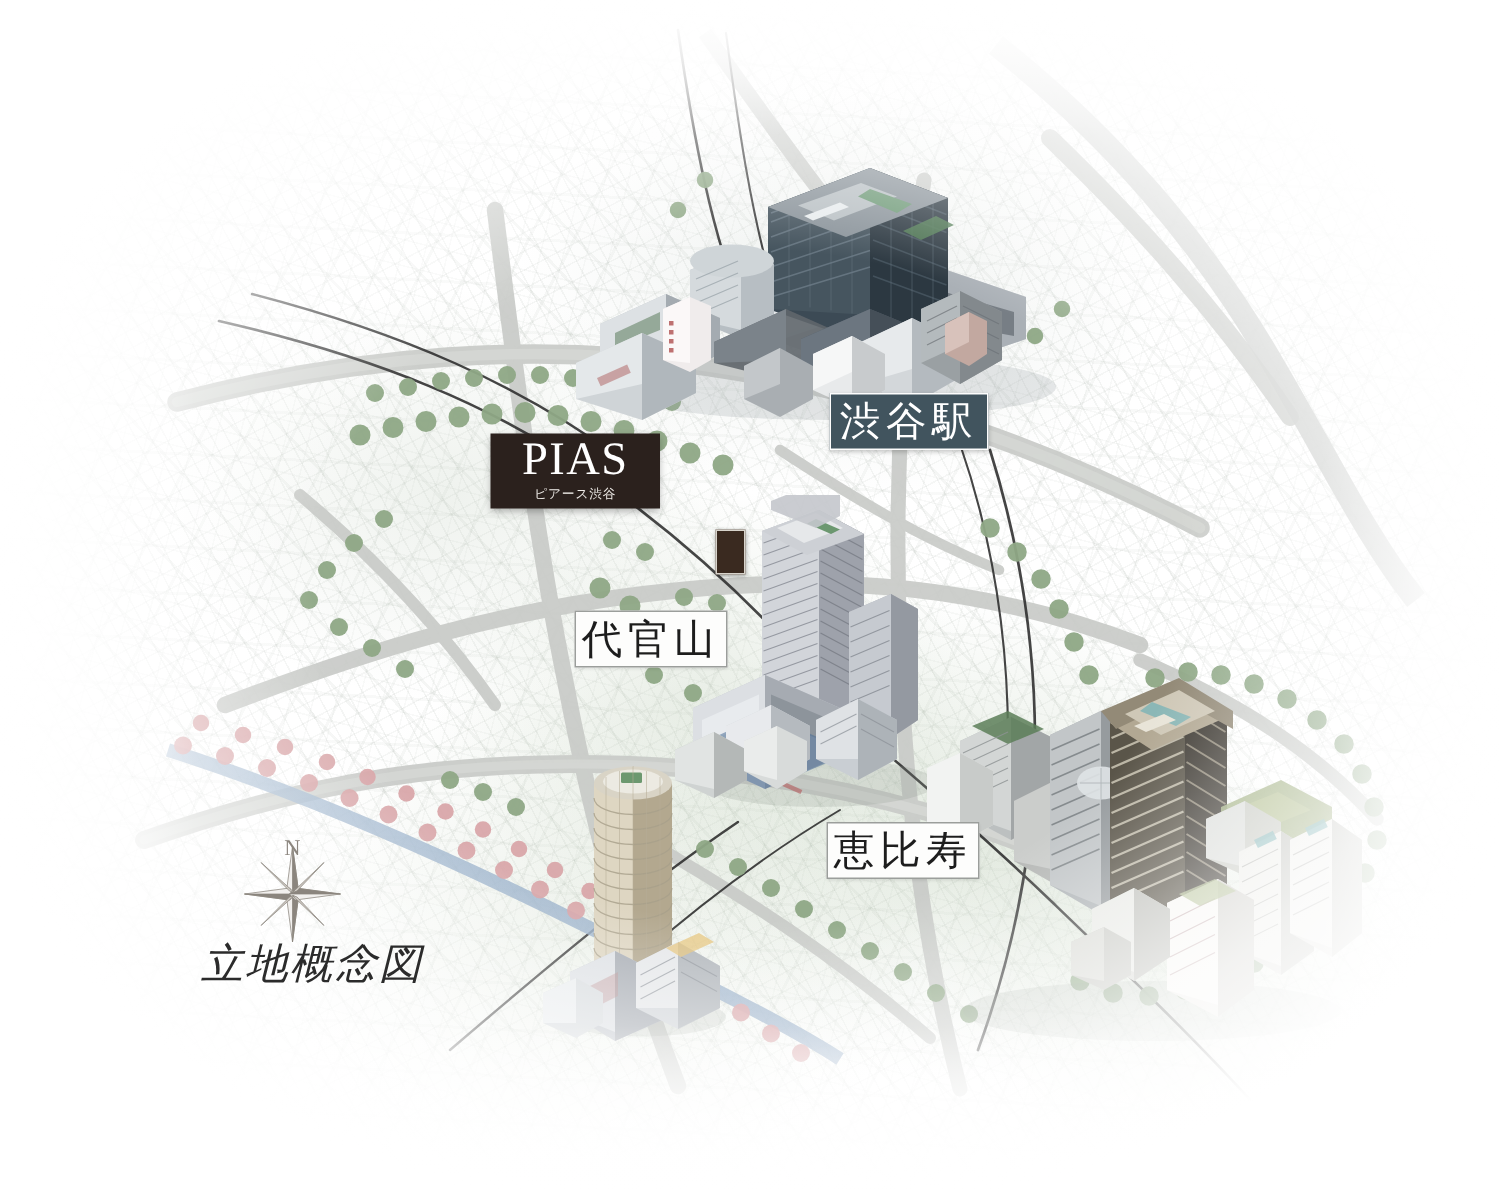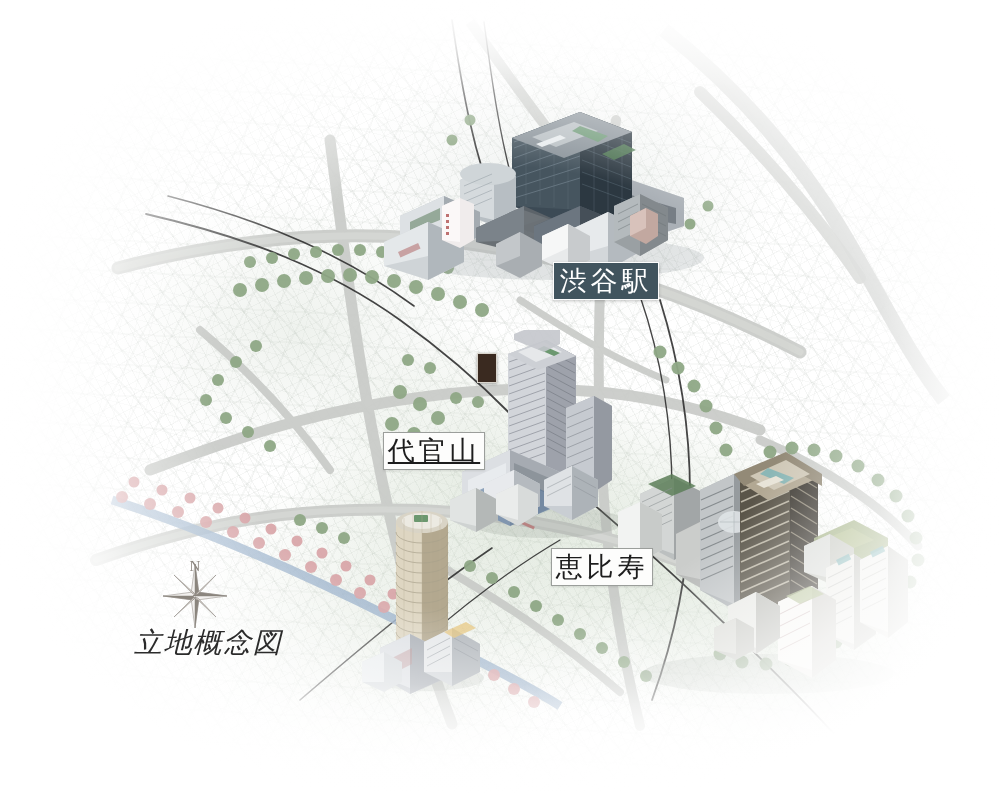--- a/index.html
+++ b/index.html
@@ -739,28 +739,32 @@
   <svg class="bldg" style="left:440px; top:470px; width:120px; height:70px;" viewBox="0 0 120 70">
     <polygon points="10,30 36,18 58,30 58,50 36,62 10,50" fill="#cfd3d2"></polygon>
     <polygon points="10,30 36,18 36,56 10,50" fill="#e1e4e3"></polygon>
     <polygon points="36,18 58,30 58,50 36,62" fill="#b4b8b7"></polygon>
     <polygon points="56,24 78,14 98,24 98,44 78,56 56,44" fill="#d8dbda"></polygon>
     <polygon points="56,24 78,14 78,50 56,44" fill="#eaeceb"></polygon>
   </svg>
 
   <div class="vignette"></div>
 
+  <div id="pias">
+    <div class="p-main">PIAS</div>
+    <div class="p-sub">ピアース渋谷</div>
+  </div>
 
   <div id="site-marker"></div>
 
   <div class="lbl lbl-dark" style="left:553px; top:262px; width:104px; height:36px;">
     <span>渋谷駅</span>
   </div>
 
-  <div class="lbl lbl-white" style="left:383px; top:432px; width:100px; height:36px;text-decoration:underline;">
+  <div class="lbl lbl-white" style="left:383px; top:407px; width:100px; height:36px;">
     <span>代官山</span>
   </div>
 
   <div class="lbl lbl-white" style="left:551px; top:548px; width:100px; height:36px;">
     <span>恵比寿</span>
   </div>
 
 
   <div id="compass-n">N</div>
   <svg id="compass" viewBox="0 0 66 68">

